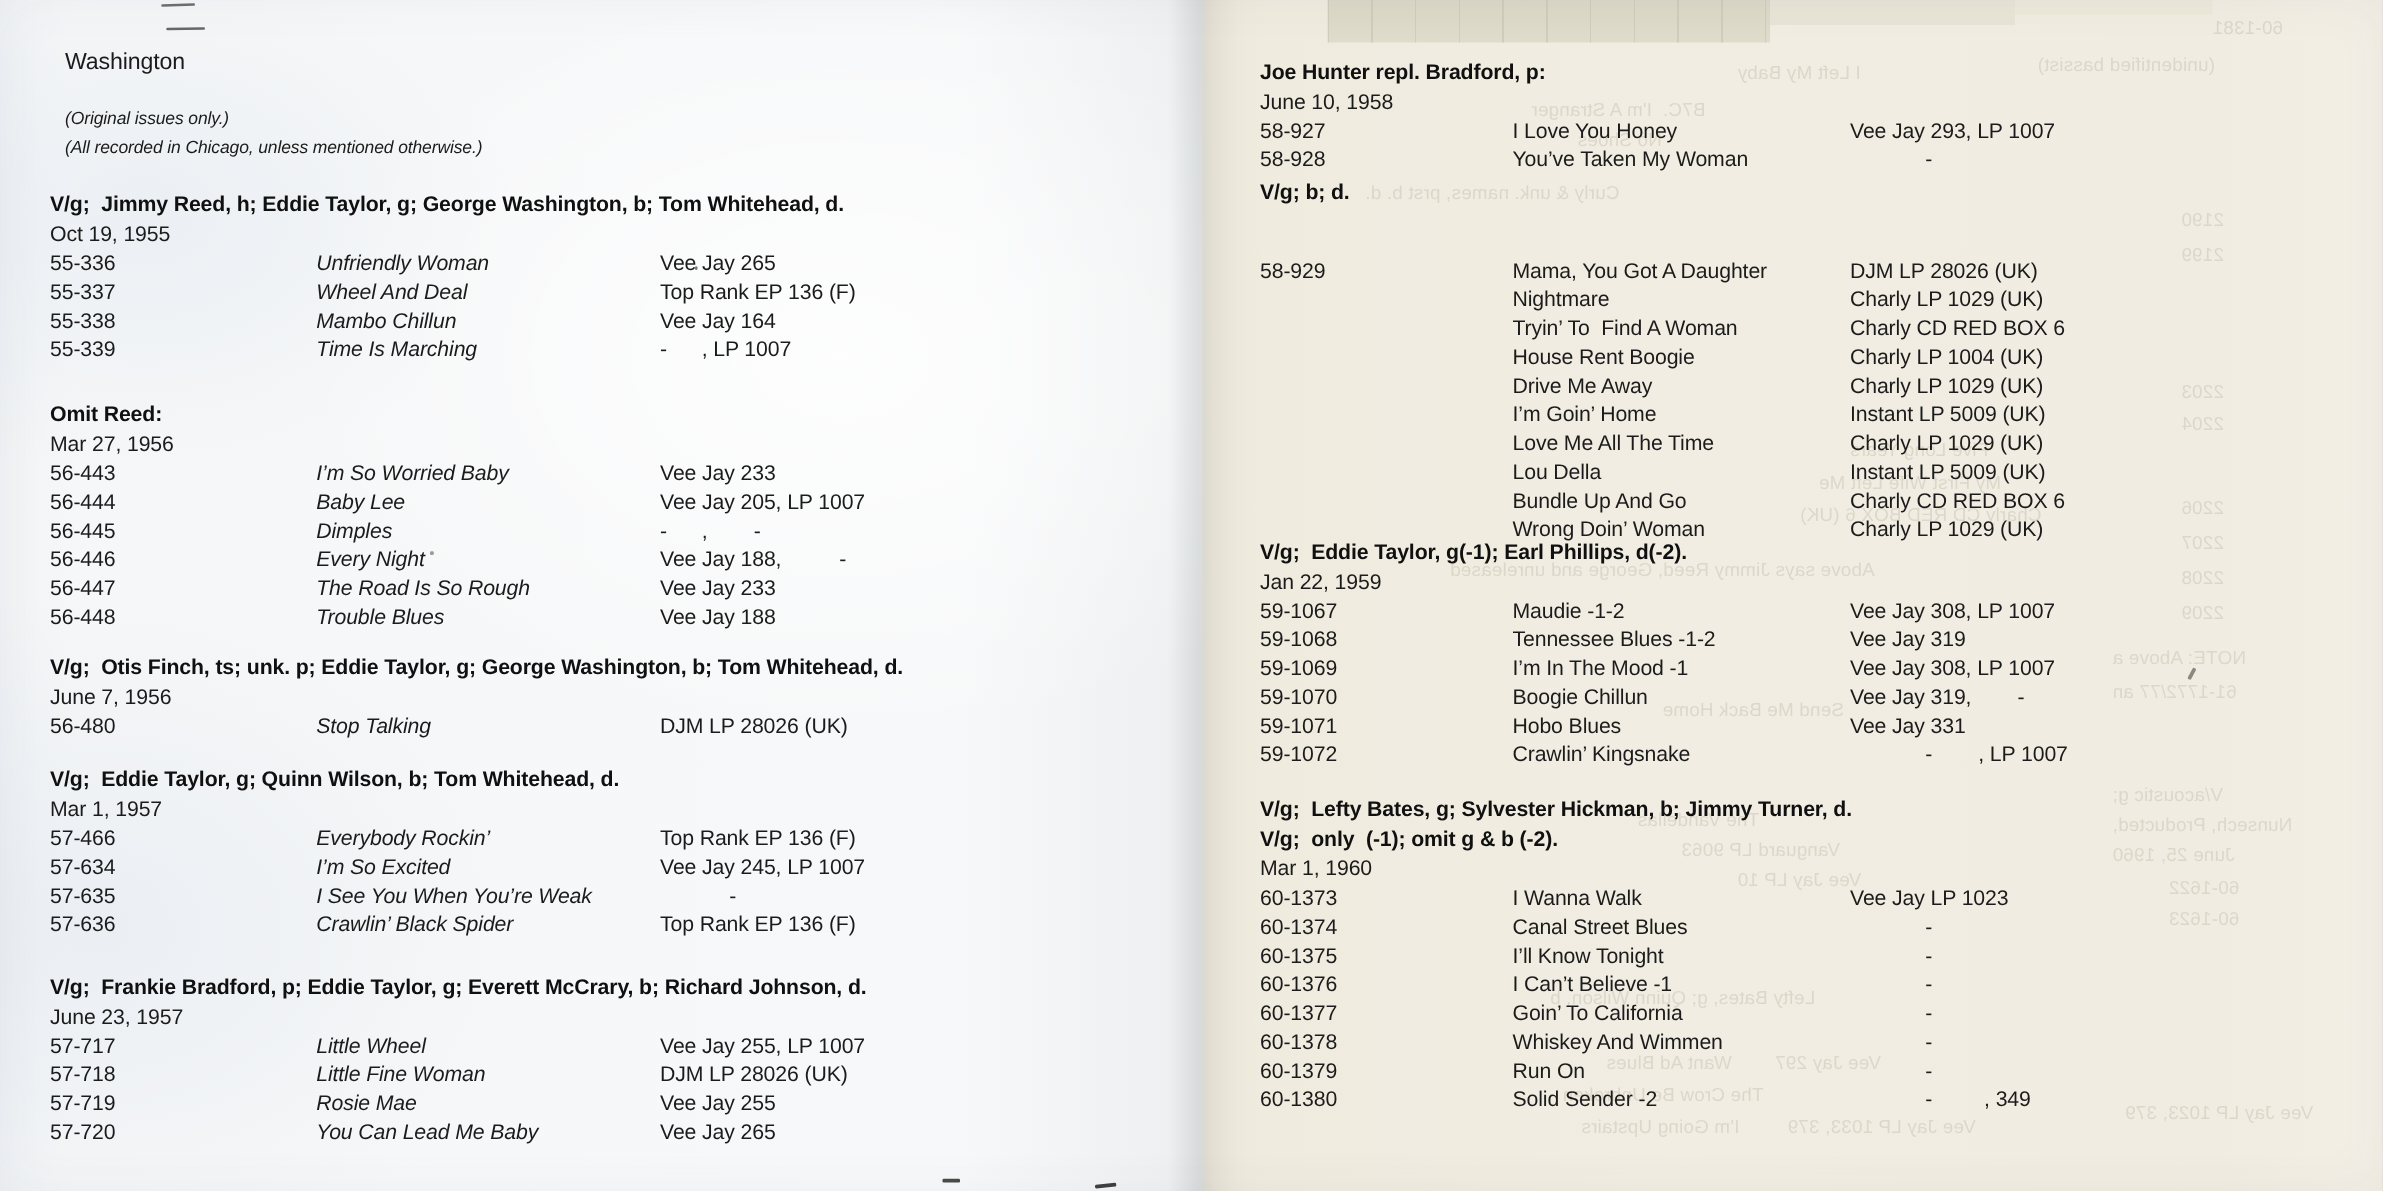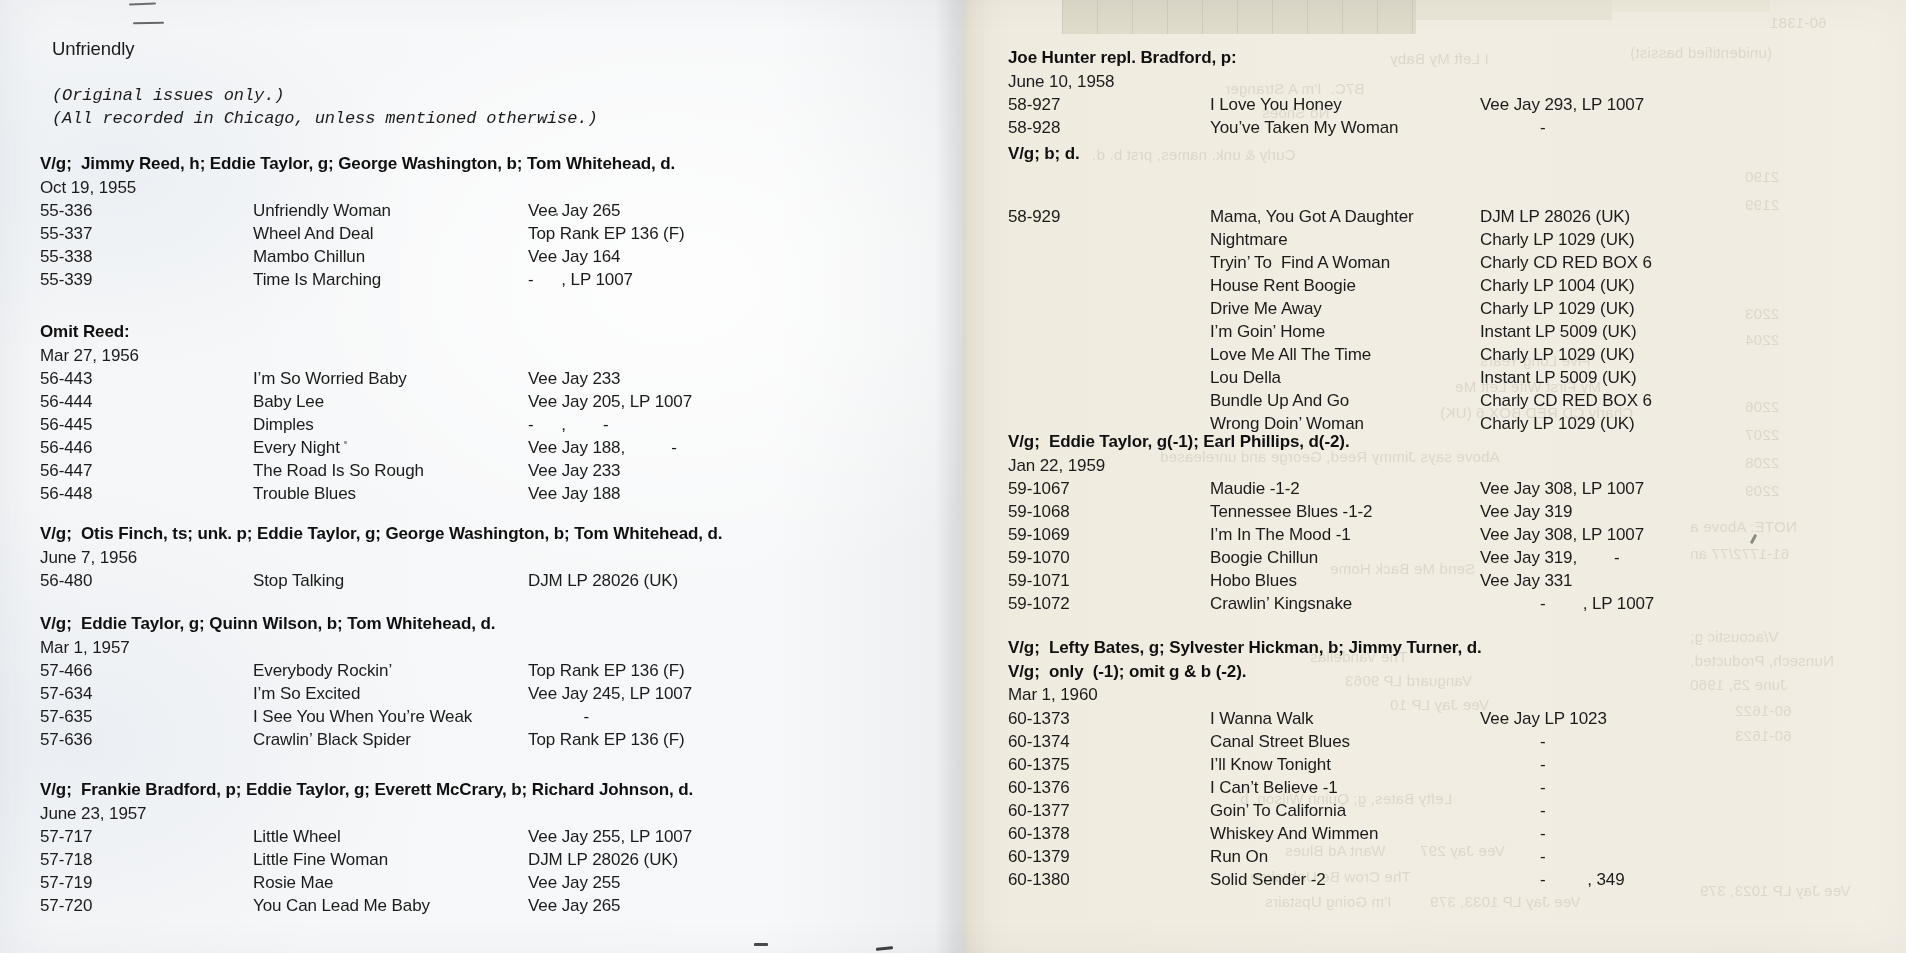--- a/index.html
+++ b/index.html
@@ -36,24 +36,24 @@
     background:
       repeating-linear-gradient(90deg, rgba(205,200,184,.8) 0 1px, rgba(205,200,184,0) 1px 35px),
       linear-gradient(#dcd8c7,#e0dccb);
   }
   #band-mid{left:1416px;top:0;width:196px;height:20px;background:#e8e4d6;}
   #band-right{left:1612px;top:0;width:158px;height:12px;background:#ece8da;}
   
   .line{position:absolute;left:0;width:100%;height:23px;white-space:pre;}
   .line span{position:absolute;white-space:pre;font-size:17px;line-height:23px;letter-spacing:-0.1px;}
   .hdr span{font-weight:700;color:#101010;}
-  .pl .c1{left:40px;}  .pl .c2{left:253px;}  .pl .c3{left:528px;}
+  .pl .c1{left:40px;}  .pl .c2{left:253px;font-style:italic;}  .pl .c3{left:528px;}
   .pr .c1{left:1008px;}.pr .c2{left:1210px;}.pr .c3{left:1480px;}
   #doc-title{position:absolute;left:52px;top:38px;font-size:18.5px;letter-spacing:-0.1px;}
-  .note{position:absolute;left:52px;font-size:17px;font-style:italic;letter-spacing:-0.1px;font-family:Liberation Mono, monospace;}
+  .note{position:absolute;left:52px;font-size:14px;font-style:italic;letter-spacing:-0.1px;}
   
   .bleed{
     position:absolute;transform:scaleX(-1);opacity:.5;color:#c7c3b2;
     font-size:15px;white-space:pre;filter:blur(.4px);letter-spacing:.2px;
   }
   .speck{position:absolute;border-radius:1px;}
   #vignette{position:absolute;inset:0;box-shadow:inset 0 0 40px rgba(70,80,90,.05);pointer-events:none;}
 </style>
 </head>
 <body>
@@ -99,21 +99,21 @@
       <div class="bleed" style="left: 1390px; top: 696px;">Vee Jay LP 10</div>
       <div class="bleed" style="left: 1240px; top: 790px;">Lefty Bates, g; Quinn Wilson, b</div>
       <div class="bleed" style="left: 1285px; top: 842px;">Want Ad Blues</div>
       <div class="bleed" style="left: 1420px; top: 842px;">Vee Jay 297</div>
       <div class="bleed" style="left: 1250px; top: 868px;">The Crow Be Unbroken</div>
       <div class="bleed" style="left: 1265px; top: 893px;">I'm Going Upstairs</div>
       <div class="bleed" style="left: 1430px; top: 893px;">Vee Jay LP 1033, 379</div>
       <div class="bleed" style="left: 1700px; top: 882px;">Vee Jay LP 1023, 379</div>
     </div>
 
-  <div id="doc-title">Unfriendly</div>
+  <div id="doc-title">Washington</div>
   <div class="note" style="top:86px">(Original issues only.)</div>
   <div class="note" style="top:109px">(All recorded in Chicago, unless mentioned otherwise.)</div>
 
   <div id="sections-left" class="pl">
       <div class="line hdr" style="top: 152px;"><span class="c1">V/g;  Jimmy Reed, h; Eddie Taylor, g; George Washington, b; Tom Whitehead, d.</span></div>
       <div class="line" style="top: 175.5px;"><span class="c1">Oct 19, 1955</span></div>
       <div class="line" style="top: 199px;"><span class="c1">55-336</span><span class="c2">Unfriendly Woman</span><span class="c3">Vee Jay 265</span></div>
       <div class="line" style="top: 222px;"><span class="c1">55-337</span><span class="c2">Wheel And Deal</span><span class="c3">Top Rank EP 136 (F)</span></div>
       <div class="line" style="top: 245px;"><span class="c1">55-338</span><span class="c2">Mambo Chillun</span><span class="c3">Vee Jay 164</span></div>
       <div class="line" style="top: 268px;"><span class="c1">55-339</span><span class="c2">Time Is Marching</span><span class="c3">-      , LP 1007</span></div>

